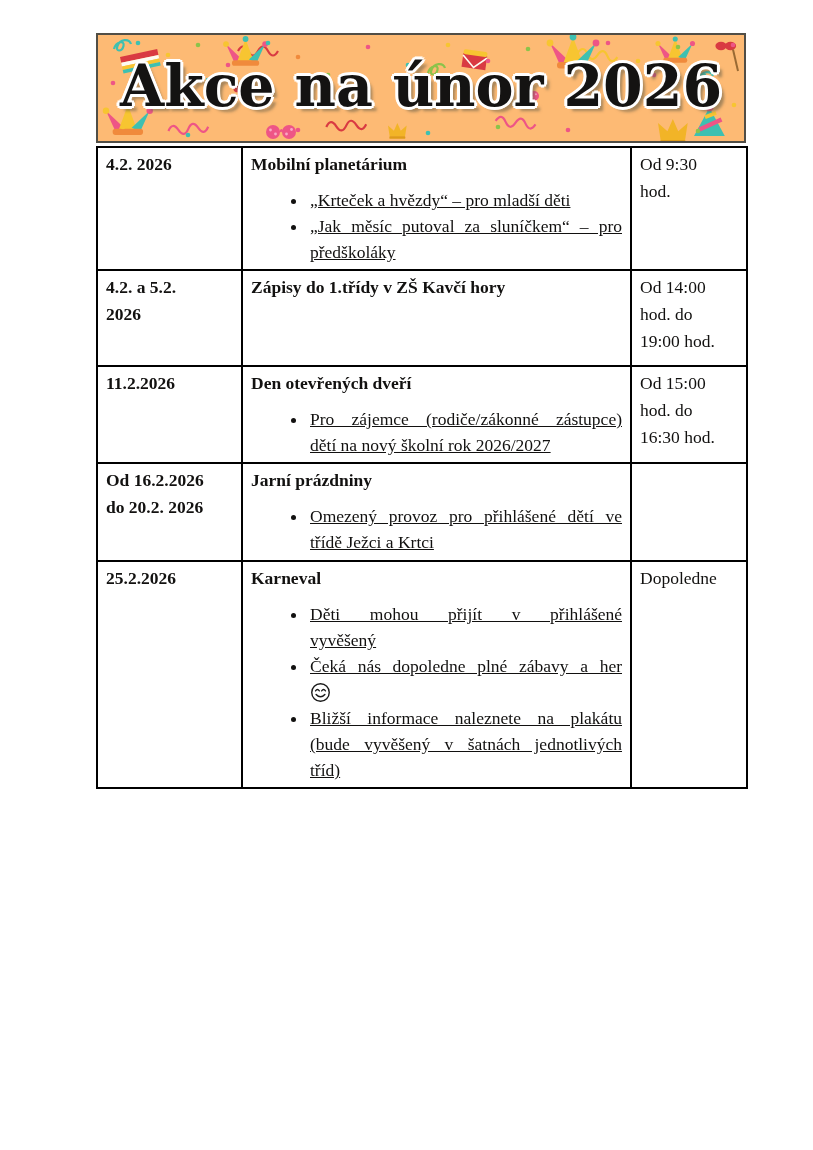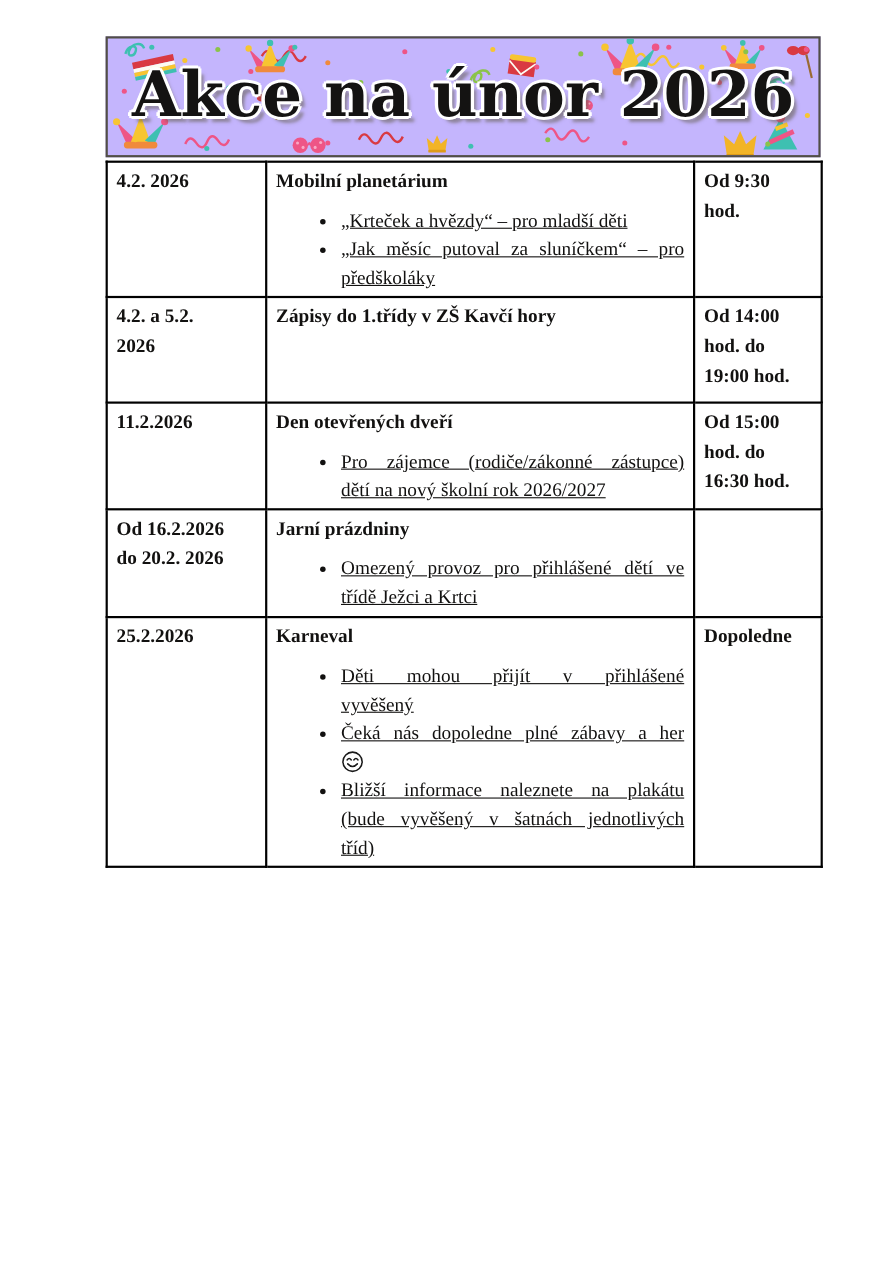--- a/index.html
+++ b/index.html
@@ -11,21 +11,21 @@
     position: relative;
     overflow: hidden;
   }
 
   
   .banner {
     position: absolute;
     left: 96px; top: 33px;
     width: 646px; height: 106px;
     border: 2px solid #514e46;
-    background: #c4b5fd;
+    background: #fdba74;
     overflow: hidden;
   }
   .banner-art { position: absolute; left: 0; top: 0; width: 646px; height: 106px; }
   .banner-title {
     position: absolute; left: 0; right: 0; top: 50%;
     transform: translateY(-53%);
     text-align: center;
     font-family: "DejaVu Serif", serif;
     font-weight: 700;
     font-size: 57px;
@@ -49,21 +49,21 @@
     table-layout: fixed;
   }
   table.events td {
     border: 2px solid #000000;
     vertical-align: top;
     padding: 3px 8px 4px 8px;
     font-size: 17.5px;
     line-height: 26px;
   }
   td.c-date  { font-weight: bold; }
-  td.c-time  { font-weight: bold; padding-left: 7px; padding-right: 4px; }
+  td.c-time  { font-weight: normal; padding-left: 7px; padding-right: 4px; }
   .date-line, .time-line { line-height: 27px; }
   .evt-title { font-weight: bold; line-height: 27px; font-family: Liberation Serif, serif; }
 
   tr.r0 td { height: 112px; margin-left: 48px; }
   tr.r1 td { height: 87px;  }
   tr.r2 td { height: 88px; margin-left: 24px;  }
   tr.r3 td { height: 89px;  }
   tr.r4 td { height: 214px; }
 
   ul.blist {

